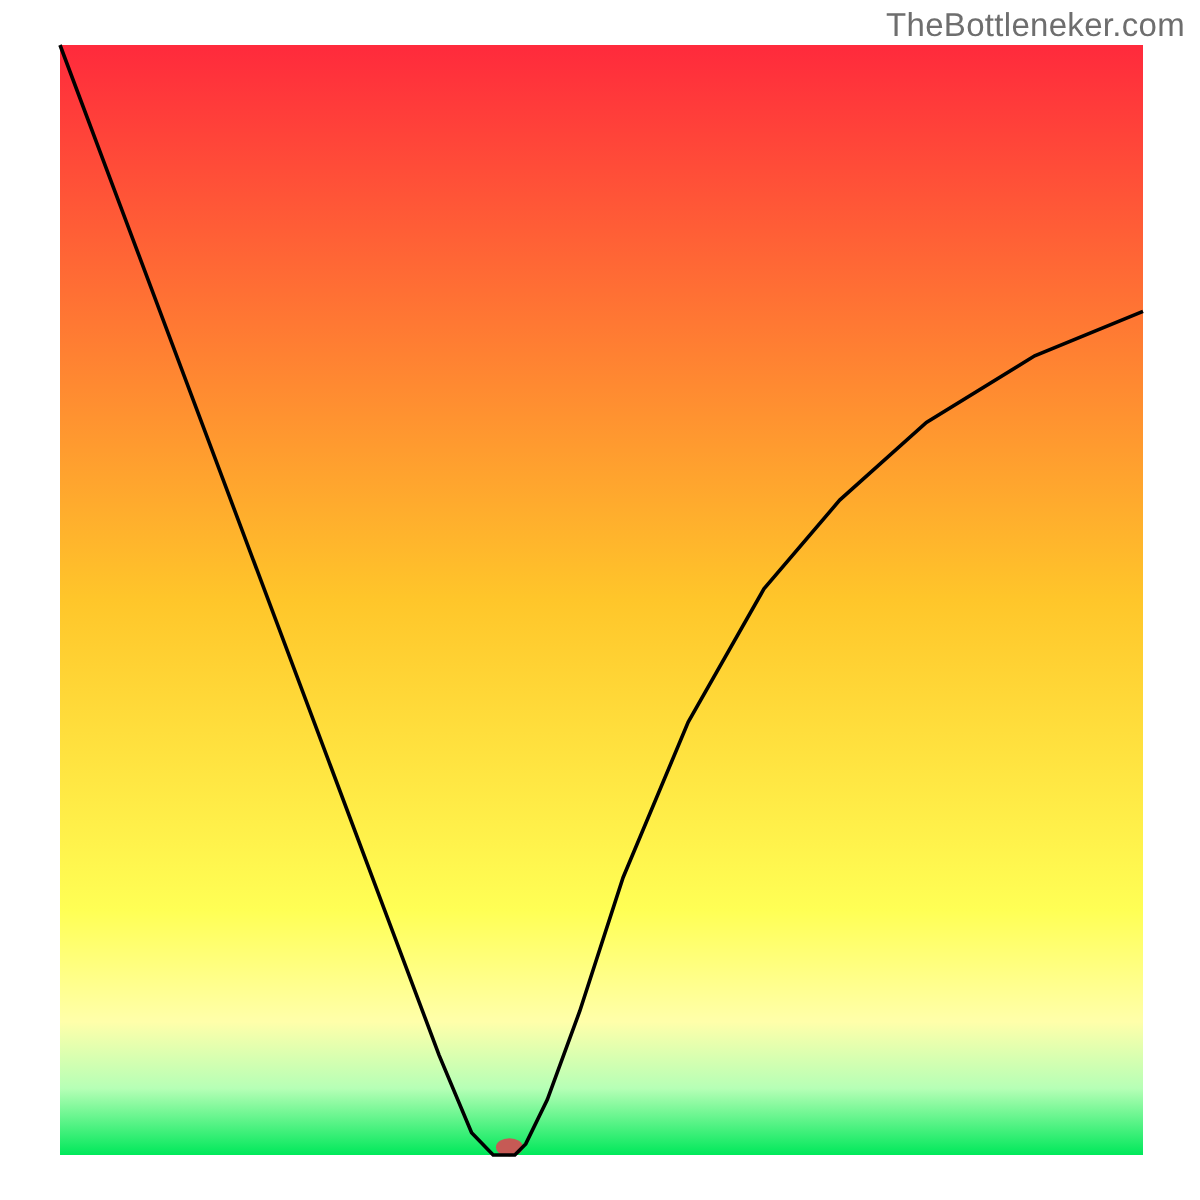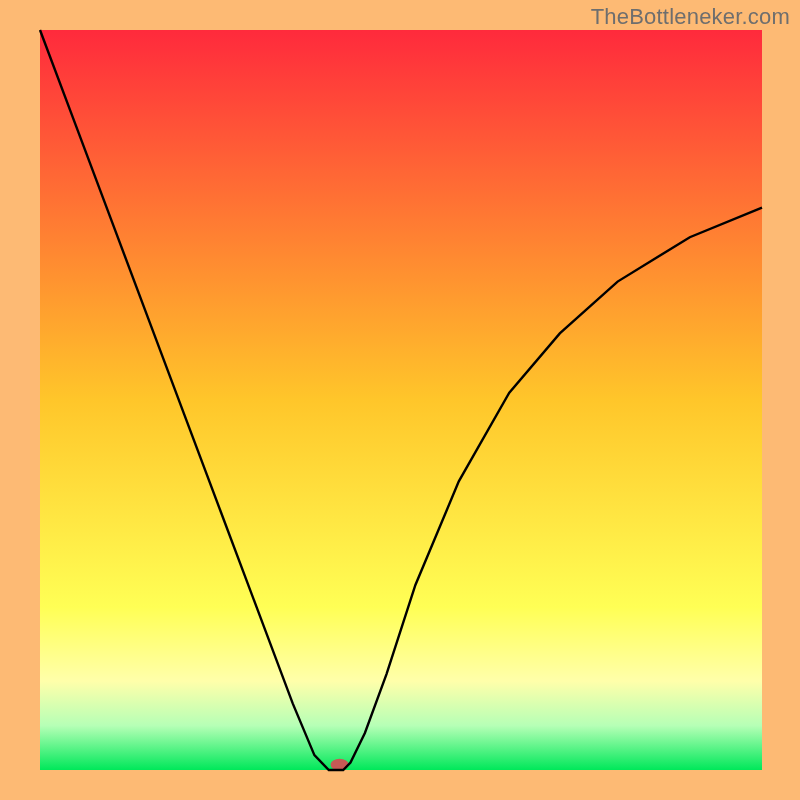--- a/index.html
+++ b/index.html
@@ -8,21 +8,21 @@
     width: 800px;
     height: 800px;
     background: #000;
     overflow: hidden;
     font-family: Arial, Helvetica, sans-serif;
   }
   .frame {
     position: relative;
     width: 800px;
     height: 800px;
-    background: #fdba74;
+    background: #ffffff;
     text-decoration: underline;
   }
   .attribution {
     position: absolute;
     top: 4px;
     right: 10px;
     color: #6e6e6e;
     font-size: 22px;
     font-weight: 500;
     letter-spacing: 0.2px;

